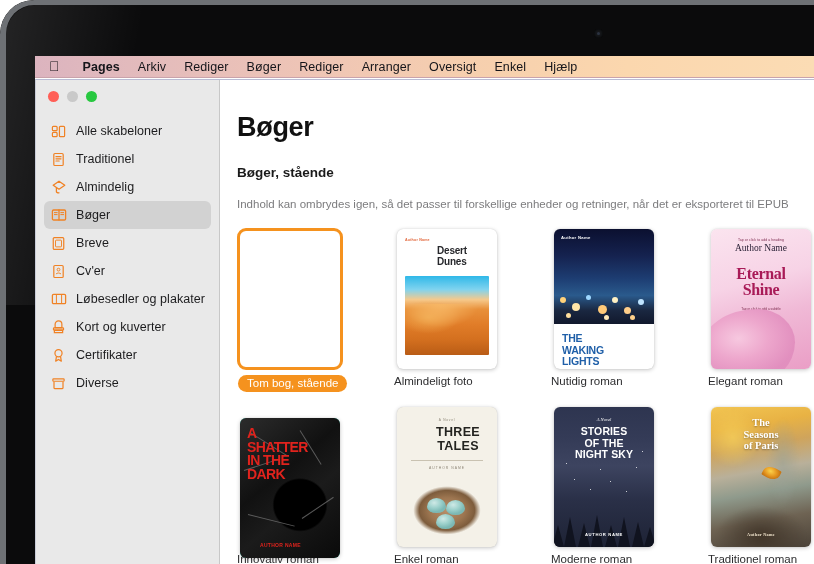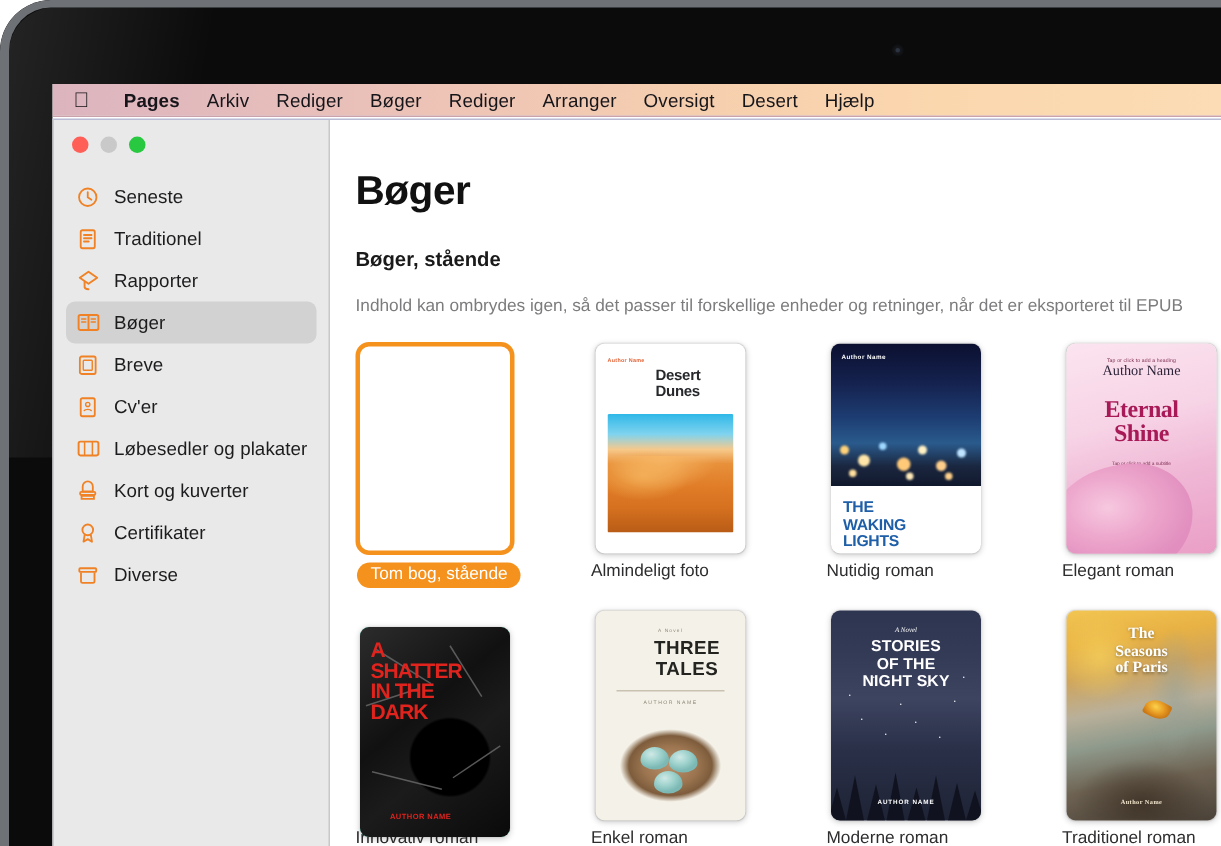--- a/index.html
+++ b/index.html
@@ -338,64 +338,65 @@
 
     <div id="menubar">
       <span class="apple"></span>
       <span class="menu-item bold">Pages</span>
       <span class="menu-item">Arkiv</span>
       <span class="menu-item">Rediger</span>
       <span class="menu-item">Bøger</span>
       <span class="menu-item">Rediger</span>
       <span class="menu-item">Arranger</span>
       <span class="menu-item">Oversigt</span>
-      <span class="menu-item">Desert</span>
+      <span class="menu-item">Enkel</span>
       <span class="menu-item">Hjælp</span>
     </div>
 
     <div id="window">
 
       <div id="sidebar">
         <div id="traffic">
           <div class="light red"></div>
           <div class="light yellow"></div>
           <div class="light green"></div>
         </div>
 
         <div id="sidelist">
 
-
           <div class="side-item">
             <span class="side-ico">
               <svg width="15" height="15" viewBox="0 0 16 16" fill="none" stroke="currentColor" stroke-width="1.3">
-                <circle cx="8" cy="8" r="6.2"></circle>
-                  <path d="M8 4.4V8l2.6 1.8" stroke-linecap="round"></path>
-              </svg>
-            </span>
-            <span>Seneste</span>
-          </div>
+                <rect x="1.5" y="2.5" width="5" height="4.5" rx="1"></rect>
+                <rect x="1.5" y="9" width="5" height="4.5" rx="1"></rect>
+                <rect x="9" y="2.5" width="5.5" height="11" rx="1"></rect>
+              </svg>
+            </span>
+            <span>Alle skabeloner</span>
+          </div>
+
 
           <div class="side-item">
             <span class="side-ico">
               <svg width="15" height="15" viewBox="0 0 16 16" fill="none" stroke="currentColor" stroke-width="1.3">
                 <rect x="3" y="1.6" width="10" height="12.8" rx="1.2"></rect>
                 <path d="M5.3 5h5.4M5.3 7.3h5.4M5.3 9.6h3.4" stroke-linecap="round"></path>
               </svg>
             </span>
             <span>Traditionel</span>
           </div>
 
           <div class="side-item">
             <span class="side-ico">
               <svg width="16" height="16" viewBox="0 0 16 16" fill="none" stroke="currentColor" stroke-width="1.3">
                 <path d="M2.2 6.2 8 2.2l5.8 4-5.8 4z" stroke-linejoin="round"></path>
                 <path d="M5.4 8.8v3.6c0 .8 1.2 1.4 2.6 1.4" stroke-linecap="round"></path>
               </svg>
             </span>
-            <span>Rapporter</span>
+            <span>Almindelig</span>
           </div>
 
           <div class="side-item selected">
             <span class="side-ico">
               <svg width="16" height="16" viewBox="0 0 16 16" fill="none" stroke="currentColor" stroke-width="1.3">
                 <rect x="1.4" y="3" width="13.2" height="10" rx="1.2"></rect>
                 <path d="M8 3v10" stroke-linecap="round"></path>
                 <path d="M3.4 5.6h2.8M3.4 7.6h2.8M9.8 5.6h2.8M9.8 7.6h2.8" stroke-linecap="round" stroke-width="1"></path>
               </svg>
             </span>

